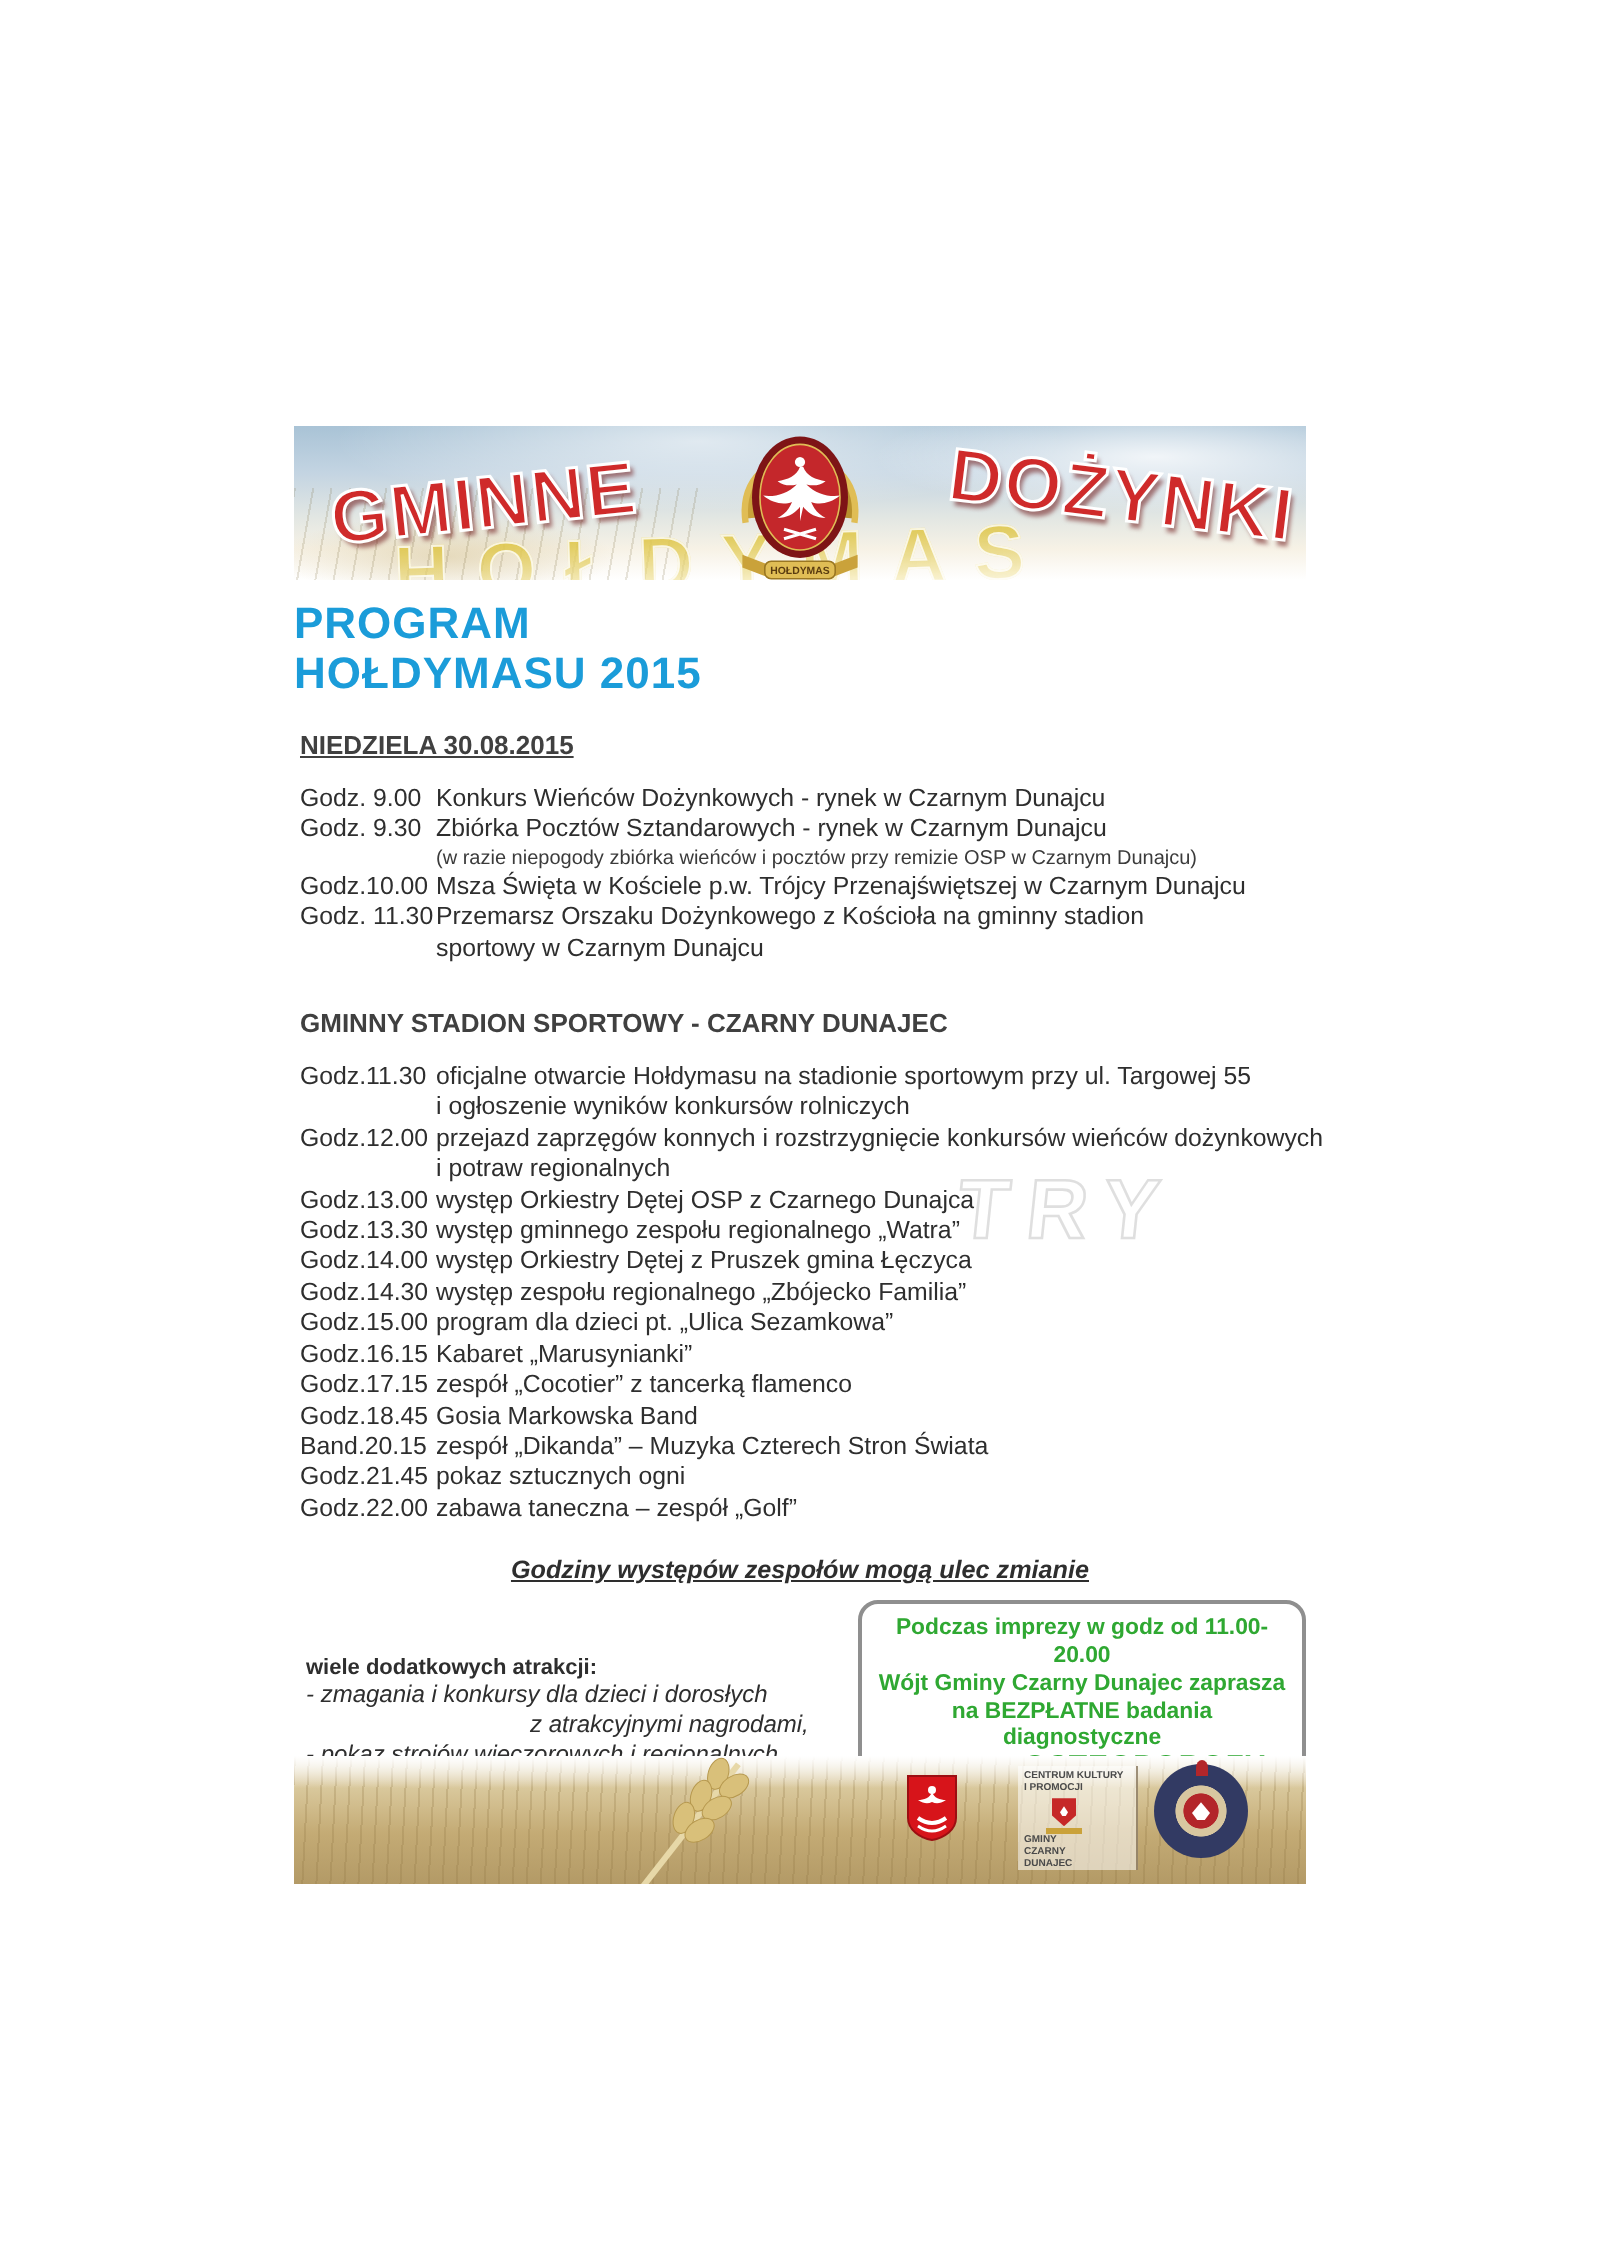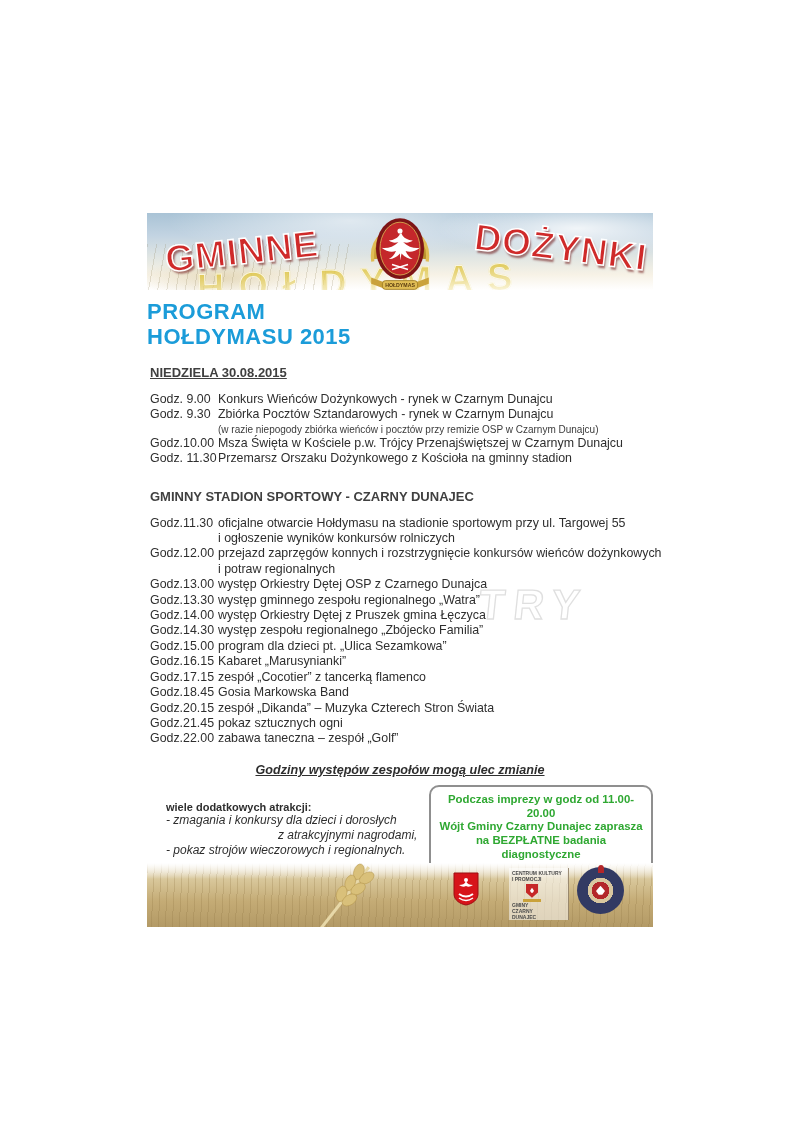--- a/index.html
+++ b/index.html
@@ -48,21 +48,21 @@
   .row .time { flex:0 0 68px; font-size:12.4px; line-height:15.4px; white-space:nowrap; }
   .row .desc { font-size:12.4px; line-height:15.4px; }
   .dline { white-space:nowrap; }
   .small-note { font-size:10px; line-height:13px; color:#3b3b3b; white-space:nowrap; }
 
   
   .center-note { margin-top:16px; text-align:center; font-weight:bold; font-style:italic; font-size:12.6px; text-decoration:underline; }
 
   
   .bottom-row { position:relative; margin-top:14px; height:72px; }
-  .attractions { position:absolute; left:6px; top:10px; width:300px;margin-left:13px; }
+  .attractions { position:absolute; left:6px; top:22px; width:300px; }
   .attractions .head { font-weight:bold; font-size:11px; }
   .attractions .line { font-style:italic; font-size:12px; line-height:15px; white-space:nowrap; }
   .attractions .line:nth-child(2) { padding-left:112px; }
   .green-box {
     position:absolute; right:0; top:-6px; width:224px; padding:6px 6px 5px 6px;
     border:2px solid #8f8f8f; border-radius:10px; background:rgba(255,255,255,.8);
     text-align:center; color:#2fa832; font-weight:bold; font-size:11.4px; line-height:13.8px;
     box-shadow:0 0 0 1px rgba(255,255,255,.6);
   }
   .green-box .big { font-size:15px; letter-spacing:.5px; }
@@ -156,20 +156,21 @@
         <div class="row">
           <span class="time">Godz.10.00</span>
           <div class="desc">
             <div class="dline">Msza Święta w Kościele p.w. Trójcy Przenajświętszej w Czarnym Dunajcu</div>
           </div>
         </div>
         <div class="row">
           <span class="time">Godz. 11.30</span>
           <div class="desc">
             <div class="dline">Przemarsz Orszaku Dożynkowego z Kościoła na gminny stadion</div>
+            <div class="dline">sportowy w Czarnym Dunajcu</div>
           </div>
         </div>
       </div>
 
     <div class="sec-heading" style="margin-top:22px;">GMINNY STADION SPORTOWY - CZARNY DUNAJEC</div>
     <div class="list">
         <div class="row">
           <span class="time">Godz.11.30</span>
           <div class="desc">
             <div class="dline">oficjalne otwarcie Hołdymasu na stadionie sportowym przy ul. Targowej 55</div>
@@ -225,21 +226,21 @@
             <div class="dline">zespół „Cocotier” z tancerką flamenco</div>
           </div>
         </div>
         <div class="row">
           <span class="time">Godz.18.45</span>
           <div class="desc">
             <div class="dline">Gosia Markowska Band</div>
           </div>
         </div>
         <div class="row">
-          <span class="time">Godz.20.15</span>
+          <span class="time">Band.20.15</span>
           <div class="desc">
             <div class="dline">zespół „Dikanda” – Muzyka Czterech Stron Świata</div>
           </div>
         </div>
         <div class="row">
           <span class="time">Godz.21.45</span>
           <div class="desc">
             <div class="dline">pokaz sztucznych ogni</div>
           </div>
         </div>

